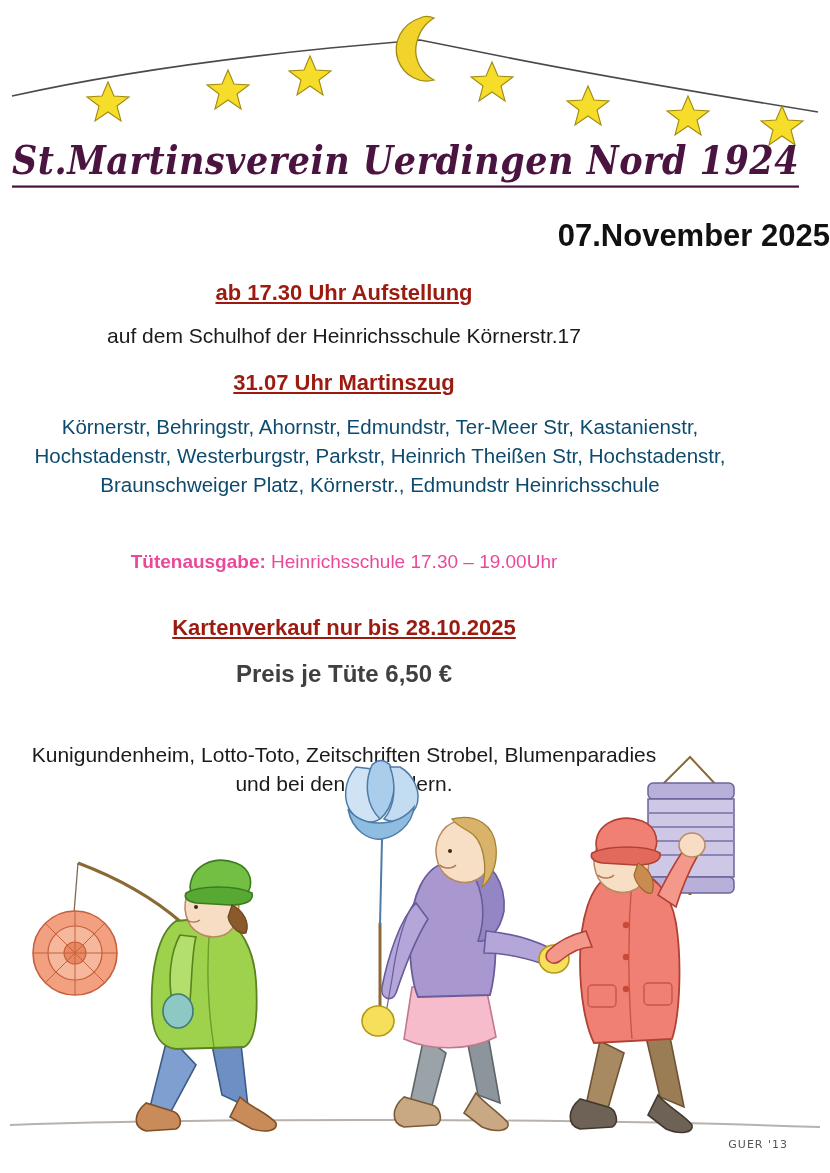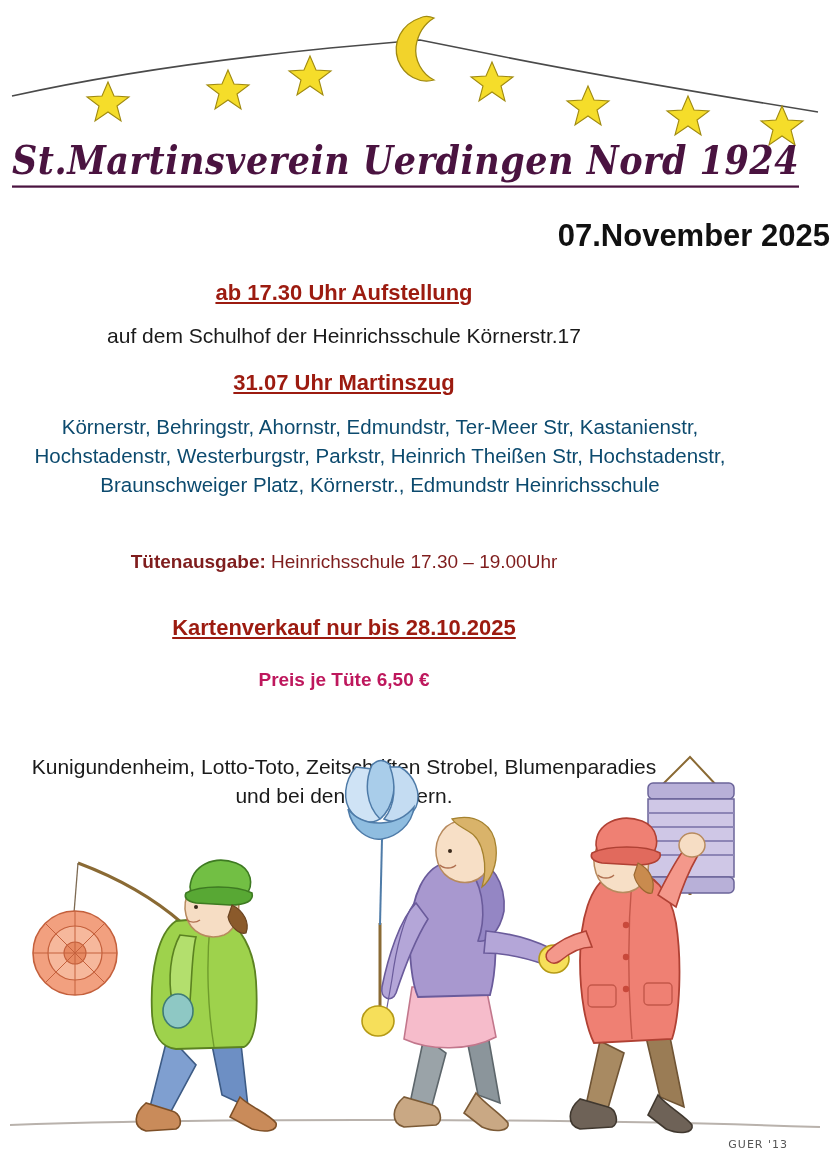--- a/index.html
+++ b/index.html
@@ -89,29 +89,29 @@
   }
   .route {
     font-size: 20.5px;
     color: #0c4a6e;
     line-height: 1.42;
     margin: 0 auto;
     width: 760px;
   }
   .small-bold-lead {
     font-size: 19px;
-    color: #7f1d1d;
+    color: #ec4899;
     margin: 0;
   }
   .small-bold-lead b { font-weight: bold; }
   .price {
-    font-size: 19px;
+    font-size: 24px;
     font-weight: bold;
-    color: #be185d;
-    margin: 12px;
+    color: #404040;
+    margin: 3px;
   }
   .sellers {
     font-size: 21px;
     color: #1a1a1a;
     line-height: 1.38;
     margin: 0;
   }
   .sp-10 { height: 10px; }
   .sp-14 { height: 14px; }
   .sp-18 { height: 18px; }

